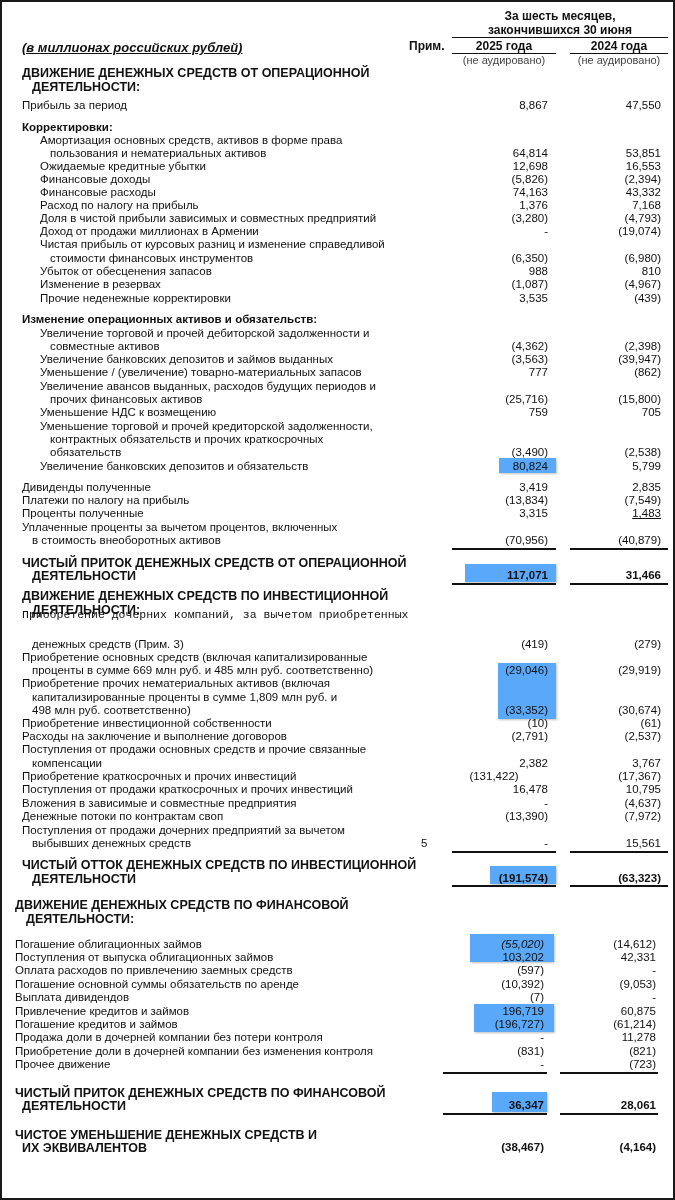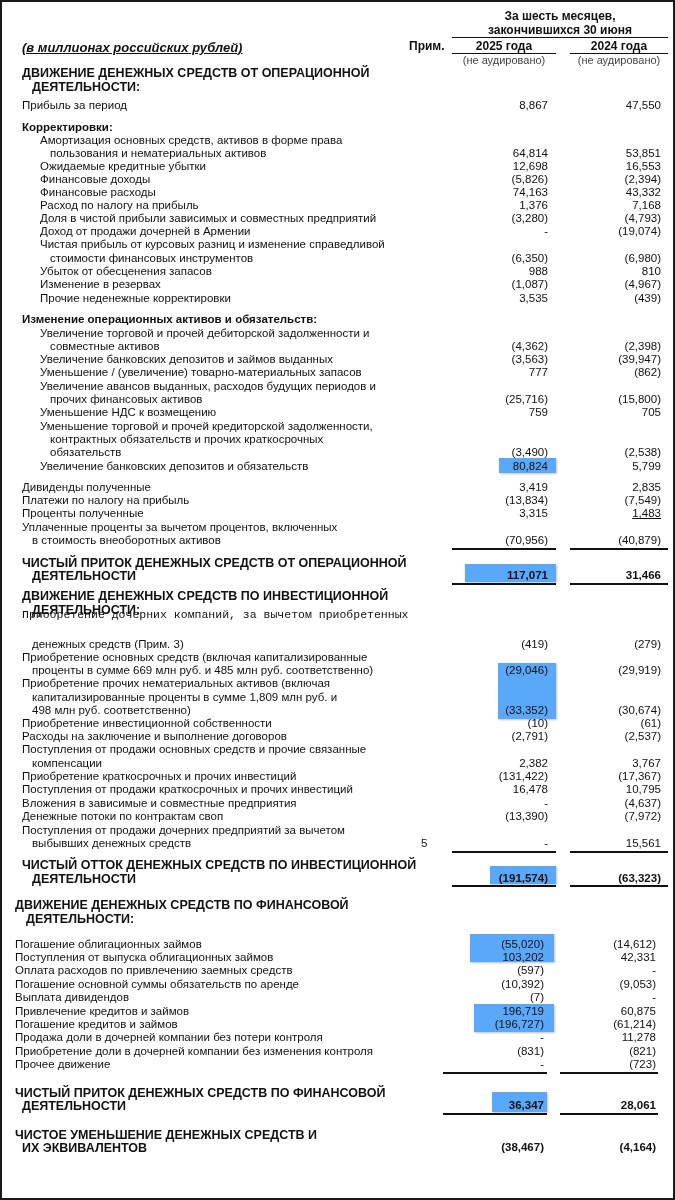--- a/index.html
+++ b/index.html
@@ -71,21 +71,21 @@
 <div class="num n24" style="top:186px;">43,332</div>
 
 <div class="lbl ind" style="top:199px;">Расход по налогу на прибыль</div>
 <div class="num n25" style="top:199px;">1,376</div>
 <div class="num n24" style="top:199px;">7,168</div>
 
 <div class="lbl ind" style="top:212px;">Доля в чистой прибыли зависимых и совместных предприятий</div>
 <div class="num n25" style="top:212px;">(3,280)</div>
 <div class="num n24" style="top:212px;">(4,793)</div>
 
-<div class="lbl ind" style="top:225px;">Доход от продажи дочерней в Армении</div>
+<div class="lbl ind" style="top:225px;">Доход от продажи миллионах в Армении</div>
 <div class="num n25" style="top:225px;">-</div>
 <div class="num n24" style="top:225px;">(19,074)</div>
 
 <div class="lbl ind" style="top:238px;">Чистая прибыль от курсовых разниц и изменение справедливой</div>
 <div class="lbl ind2" style="top:252px;">стоимости финансовых инструментов</div>
 <div class="num n25" style="top:252px;">(6,350)</div>
 <div class="num n24" style="top:252px;">(6,980)</div>
 
 <div class="lbl ind" style="top:265px;">Убыток от обесценения запасов</div>
 <div class="num n25" style="top:265px;">988</div>
@@ -188,21 +188,21 @@
 <div class="lbl l0" style="top:730px;">Расходы на заключение и выполнение договоров</div>
 <div class="num n25" style="top:730px;">(2,791)</div>
 <div class="num n24" style="top:730px;">(2,537)</div>
 
 <div class="lbl l0" style="top:743px;">Поступления от продажи основных средств и прочие связанные</div>
 <div class="lbl l1" style="top:757px;">компенсации</div>
 <div class="num n25" style="top:757px;">2,382</div>
 <div class="num n24" style="top:757px;">3,767</div>
 
 <div class="lbl l0" style="top:770px;">Приобретение краткосрочных и прочих инвестиций</div>
-<div class="num n25" style="top:770px;">(131,422)</div>
+<div class="num n25" style="top:770px;text-align:center;">(131,422)</div>
 <div class="num n24" style="top:770px;">(17,367)</div>
 
 <div class="lbl l0" style="top:783px;">Поступления от продажи краткосрочных и прочих инвестиций</div>
 <div class="num n25" style="top:783px;">16,478</div>
 <div class="num n24" style="top:783px;">10,795</div>
 
 <div class="lbl l0" style="top:797px;">Вложения в зависимые и совместные предприятия</div>
 <div class="num n25" style="top:797px;">-</div>
 <div class="num n24" style="top:797px;">(4,637)</div>
 
@@ -226,21 +226,21 @@
 <div class="uline" style="left:452px;width:104px;top:885px;"></div>
 <div class="uline" style="left:570px;width:98px;top:885px;"></div>
 
 <div class="lbl l0 sect" style="top:898px;left:15px;">ДВИЖЕНИЕ ДЕНЕЖНЫХ СРЕДСТВ ПО ФИНАНСОВОЙ</div>
 <div class="lbl sect" style="top:912px;left:26px;">ДЕЯТЕЛЬНОСТИ:</div>
 
 <div class="hl" style="left:470px;top:934px;width:84px;height:28px;"></div>
 <div class="hl" style="left:474px;top:1004px;width:80px;height:28px;"></div>
 
 <div class="lbl" style="left:15px;top:938px;">Погашение облигационных займов</div>
-<div class="num n25" style="top:938px;left:436px;">(55,020)</div>
+<div class="num n25" style="top:938px;left:436px;font-style:italic;">(55,020)</div>
 <div class="num n24" style="top:938px;left:555px;">(14,612)</div>
 
 <div class="lbl" style="left:15px;top:951px;">Поступления от выпуска облигационных займов</div>
 <div class="num n25" style="top:951px;left:436px;">103,202</div>
 <div class="num n24" style="top:951px;left:555px;">42,331</div>
 
 <div class="lbl" style="left:15px;top:964px;">Оплата расходов по привлечению заемных средств</div>
 <div class="num n25" style="top:964px;left:436px;">(597)</div>
 <div class="num n24" style="top:964px;left:555px;">-</div>
 

